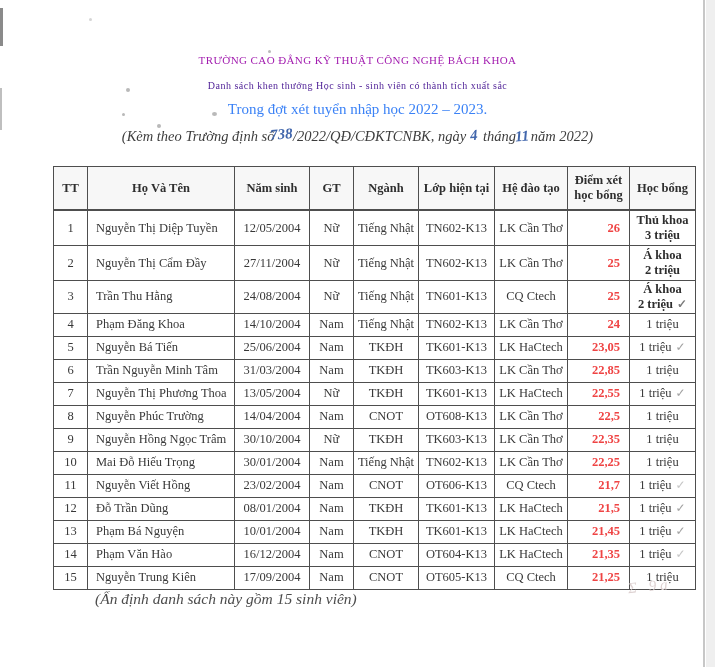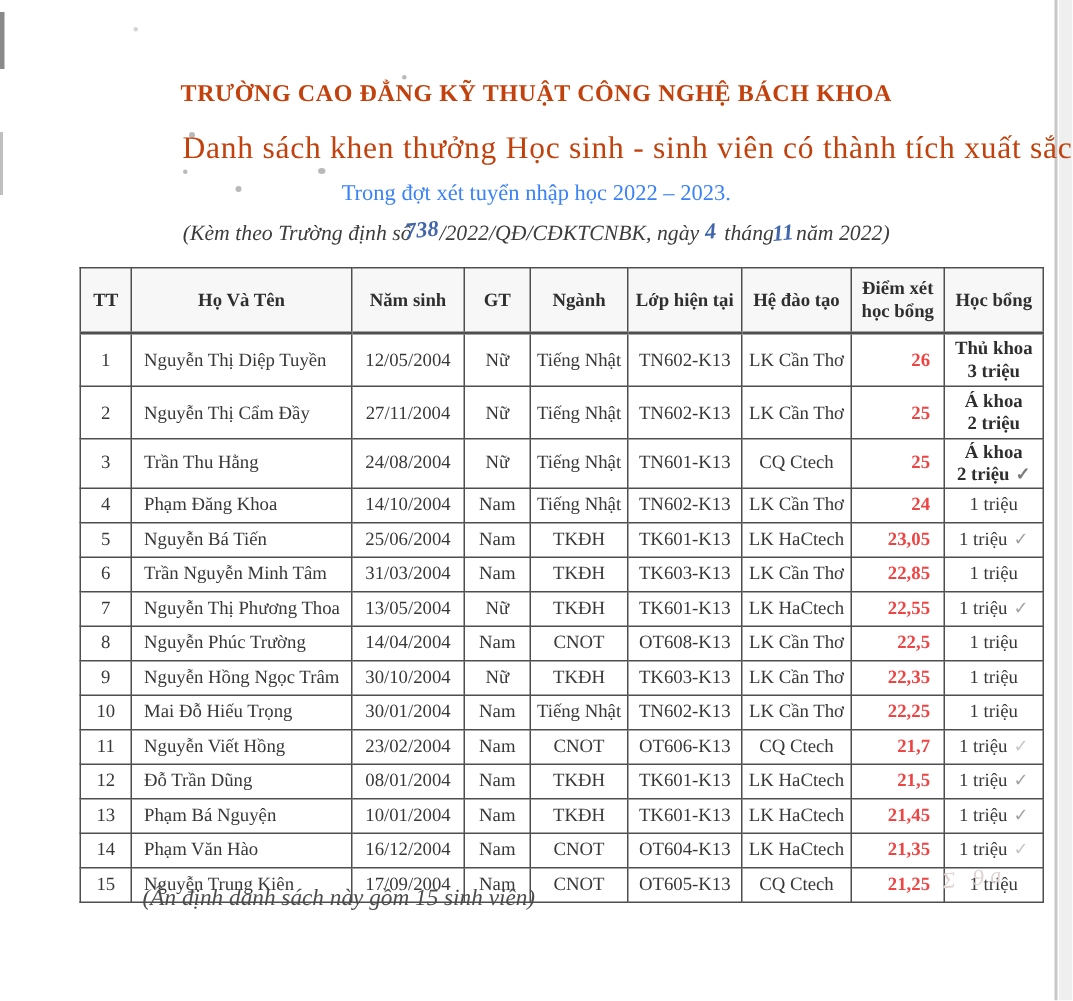--- a/index.html
+++ b/index.html
@@ -9,41 +9,41 @@
     overflow:hidden;
   }
   
   .edge-sliver{position:absolute;background:#8a8a8a;}
   .speck{position:absolute;background:#b9b9b9;border-radius:50%;}
   .right-line{position:absolute;top:0;bottom:0;width:2px;background:#c7c7c7;}
   .right-band{position:absolute;top:0;bottom:0;background:#efefef;}
   
   .doc-header{position:absolute;left:0;top:54px;width:715px;text-align:center;}
   .doc-title{
-    font-size:16px;font-weight:bold;color:#c2410c;letter-spacing:.4px;
+    font-size:11px;font-weight:normal;color:#a21caf;letter-spacing:.4px;
     margin:0 0 14px 0;
   }
   .doc-subtitle{
-    font-size:21px;color:#c2410c;letter-spacing:.5px;margin:0 0 10px 0;text-align:right;
+    font-size:10px;color:#4c1d95;letter-spacing:.5px;margin:0 0 10px 0;
   }
   .doc-subtitle2{
     font-size:15px;color:#3b82f6;margin:0 0 10px 0;
   }
   .doc-decision{
     font-size:14.5px;font-style:italic;color:#3d3d3d;margin:0;
   }
   .hw{
     color:#4166ac;font-style:italic;font-weight:bold;display:inline-block;
     transform:rotate(-5deg);font-size:15px;
   }
   .hw-num{margin-left:-4px;position:relative;top:-2px;}
   .hw-day{position:relative;top:-1px;margin-right:2px;}
   .hw-month{margin-left:-1px;margin-right:-2px;}
   
-  .tbl-wrap{position:absolute;left:53px;top:178px;width:642px;}
+  .tbl-wrap{position:absolute;left:53px;top:166px;width:642px;}
   table{
     border-collapse:collapse;table-layout:fixed;width:642px;
     font-size:12.5px;color:#383838;
   }
   th,td{
     border:1px solid #4e4e4e;padding:1px 3px;line-height:1.18;
     overflow:hidden;
   }
   th{
     font-weight:bold;color:#2f2f2f;height:40px;background:#f7f7f7;

